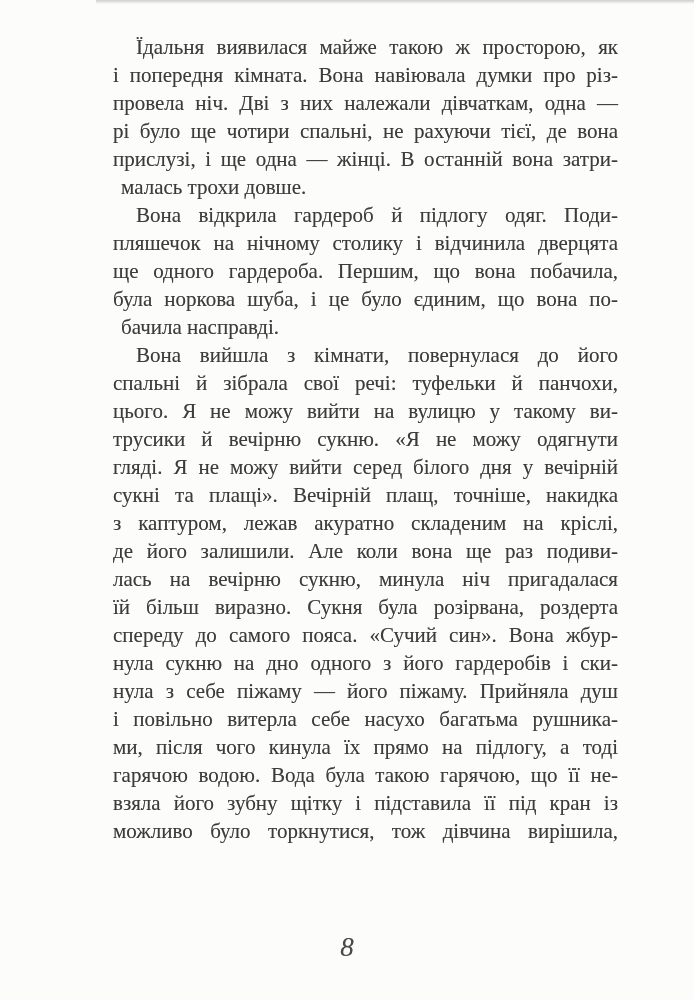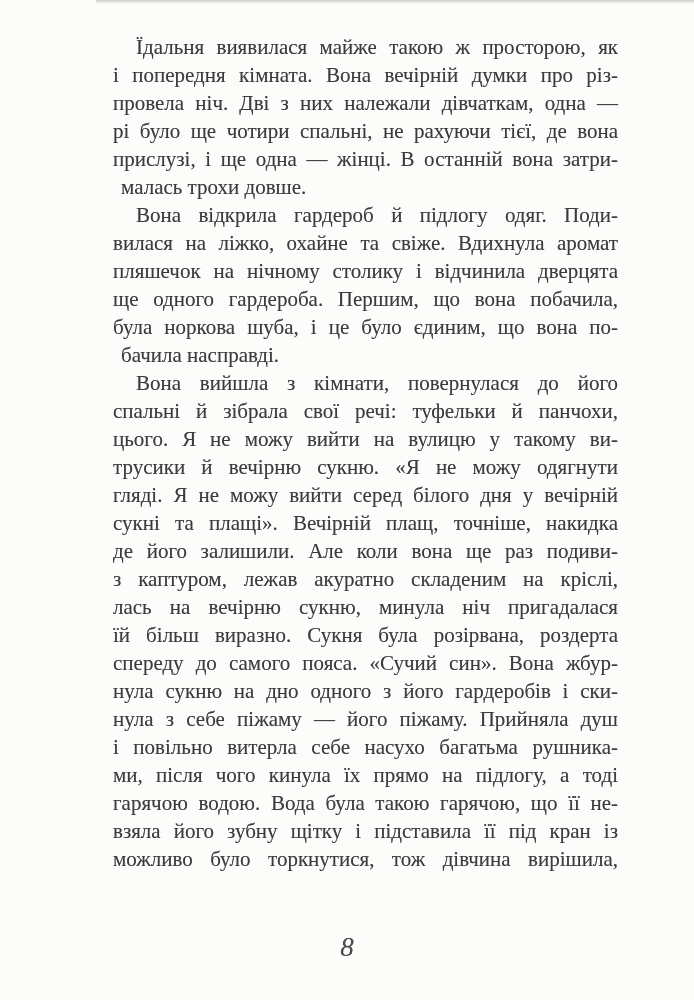--- a/index.html
+++ b/index.html
@@ -59,43 +59,42 @@
 </head>
 <body>
 
 <div class="page" style="background: rgb(252, 252, 250);">
   <div class="scan-edge"></div>
   <div class="scan-edge-left-gap"></div>
 
   <div class="text-block" id="paragraphs" style="color: rgb(60, 60, 60);">
       <div class="paragraph">
         <div class="line indent">Їдальня виявилася майже такою ж просторою, як</div>
-        <div class="line">і попередня кімната. Вона вечірній думки про різ-</div>
+        <div class="line">і попередня кімната. Вона навіювала думки про різ-</div>
         <div class="line">провела ніч. Дві з них належали дівчаткам, одна —</div>
         <div class="line">рі було ще чотири спальні, не рахуючи тієї, де вона</div>
         <div class="line">прислузі, і ще одна — жінці. В останній вона затри-</div>
         <div class="line last">малась трохи довше.</div>
       </div>
       <div class="paragraph">
         <div class="line indent">Вона відкрила гардероб й підлогу одяг. Поди-</div>
-        <div class="line">вилася на ліжко, охайне та свіже. Вдихнула аромат</div>
         <div class="line">пляшечок на нічному столику і відчинила дверцята</div>
         <div class="line">ще одного гардероба. Першим, що вона побачила,</div>
         <div class="line">була норкова шуба, і це було єдиним, що вона по-</div>
         <div class="line last">бачила насправді.</div>
       </div>
       <div class="paragraph">
         <div class="line indent">Вона вийшла з кімнати, повернулася до його</div>
         <div class="line">спальні й зібрала свої речі: туфельки й панчохи,</div>
         <div class="line">цього. Я не можу вийти на вулицю у такому ви-</div>
         <div class="line">трусики й вечірню сукню. «Я не можу одягнути</div>
         <div class="line">гляді. Я не можу вийти серед білого дня у вечірній</div>
         <div class="line">сукні та плащі». Вечірній плащ, точніше, накидка</div>
+        <div class="line">з каптуром, лежав акуратно складеним на кріслі,</div>
         <div class="line">де його залишили. Але коли вона ще раз подиви-</div>
-        <div class="line">з каптуром, лежав акуратно складеним на кріслі,</div>
         <div class="line">лась на вечірню сукню, минула ніч пригадалася</div>
         <div class="line">їй більш виразно. Сукня була розірвана, роздерта</div>
         <div class="line">спереду до самого пояса. «Сучий син». Вона жбур-</div>
         <div class="line">нула сукню на дно одного з його гардеробів і ски-</div>
         <div class="line">нула з себе піжаму — його піжаму. Прийняла душ</div>
         <div class="line">і повільно витерла себе насухо багатьма рушника-</div>
         <div class="line">ми, після чого кинула їх прямо на підлогу, а тоді</div>
         <div class="line">гарячою водою. Вода була такою гарячою, що її не-</div>
         <div class="line">взяла його зубну щітку і підставила її під кран із</div>
         <div class="line">можливо було торкнутися, тож дівчина вирішила,</div>

